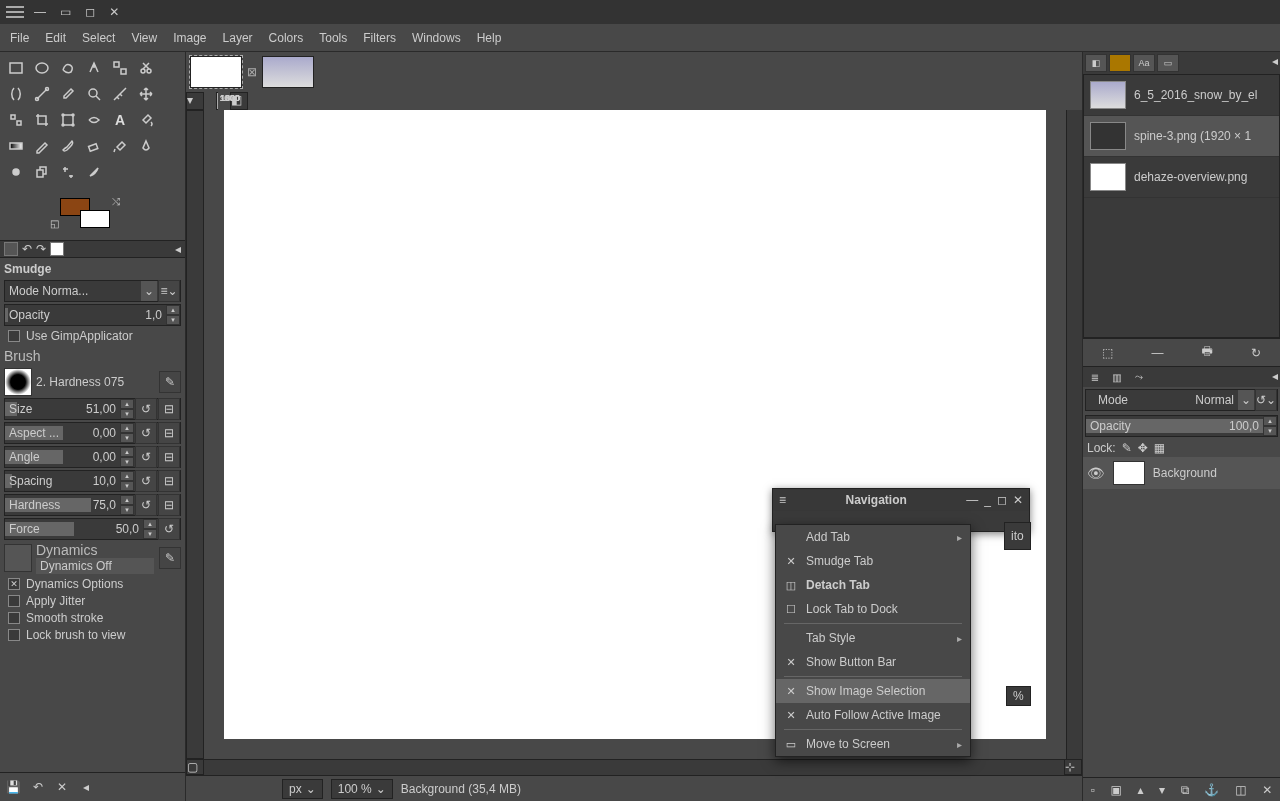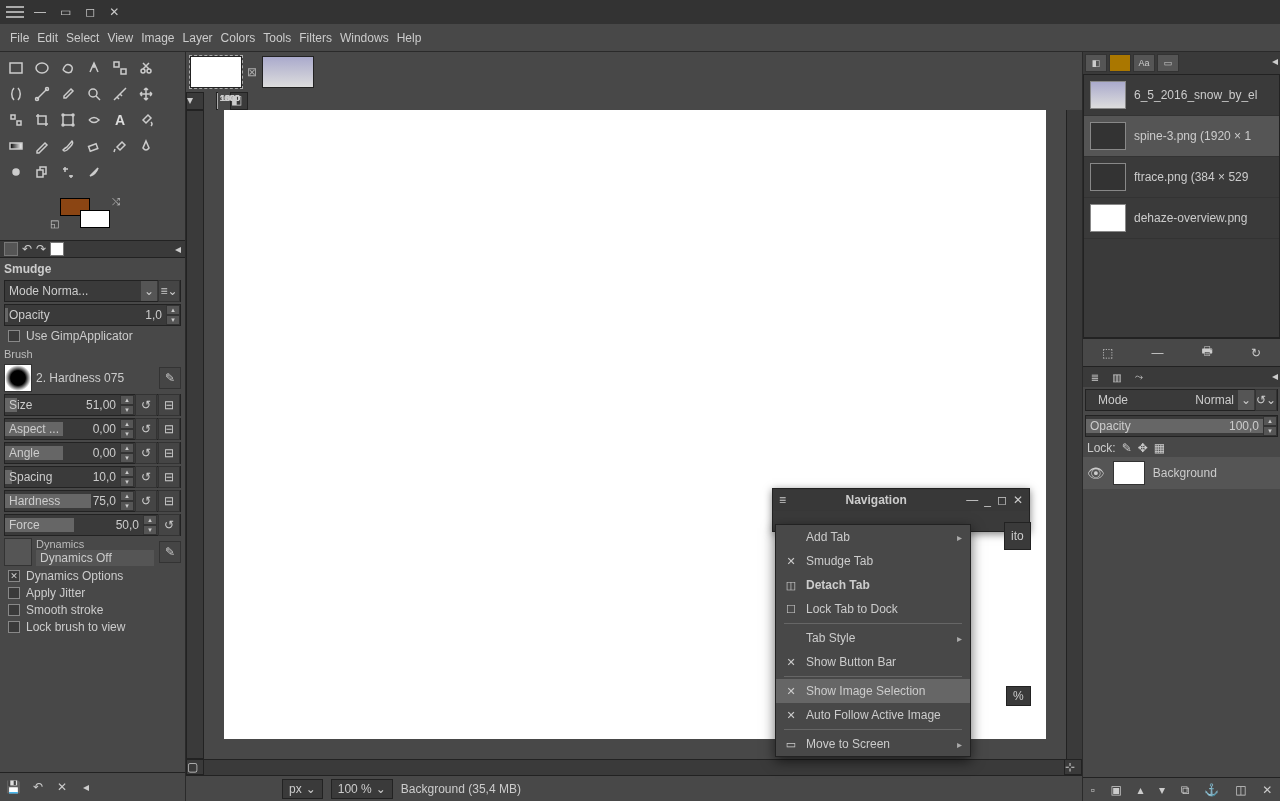--- a/index.html
+++ b/index.html
@@ -2,21 +2,21 @@
 <html><head>
 <meta charset="utf-8">
 <style>
 *{margin:0;padding:0;box-sizing:border-box;font-family:sans-serif;font-size:12px;color:#ccc;user-select:none}
 body{background:#484848;width:1280px;height:801px;overflow:hidden;position:relative}
 .titlebar{height:24px;background:#333;display:flex;align-items:center;padding:0 6px}
 .titlebar .hamburger{width:18px;margin-right:10px;cursor:pointer}
 .titlebar .hamburger div{height:2px;background:#aaa;margin:3px 0}
 .titlebar .title{flex:1;text-align:center;color:#888;font-style:italic}
 .titlebar .win-controls{display:flex;gap:14px;color:#888}
-.menubar{height:28px;background:#484848;display:flex;align-items:center;padding:0 10px;gap:8px;border-bottom:1px solid #2a2a2a}
+.menubar{height:28px;background:#484848;display:flex;align-items:center;padding:0 10px;gap:16px;border-bottom:1px solid #2a2a2a}
 .menubar span{cursor:pointer}
 .main{display:flex;height:749px}
 .left-dock{width:186px;background:#484848;display:flex;flex-direction:column;border-right:1px solid #2a2a2a}
 .tool-grid{display:flex;flex-wrap:wrap;padding:4px;gap:2px}
 .tool-btn{width:24px;height:24px;display:flex;align-items:center;justify-content:center;cursor:pointer;color:#ddd}
 .swatches{position:relative;height:44px;margin:4px 0 4px 60px}
 .swatch-fg{position:absolute;width:30px;height:18px;background:#8b4513;border:1px solid #000;left:0;top:6px}
 .swatch-bg{position:absolute;width:30px;height:18px;background:#fff;border:1px solid #000;left:20px;top:18px}
 .swatch-swap{position:absolute;left:52px;top:4px;font-size:10px}
 .swatch-reset{position:absolute;left:-10px;top:26px;font-size:10px}
@@ -85,21 +85,21 @@
 .ctx-item{display:flex;align-items:center;padding:5px 8px;gap:8px;cursor:pointer}
 .ctx-item:hover,.ctx-item.highlight{background:#666}
 .ctx-item .ci{width:14px;font-size:11px;text-align:center}
 .ctx-item .lbl{flex:1}
 .ctx-item .sub{font-size:10px;color:#aaa}
 .ctx-sep{height:1px;background:#666;margin:2px 8px}
 .ctx-item.bold .lbl{font-weight:bold}
 .scrollbar-v{width:16px;background:#3a3a3a;border-left:1px solid #222}
 .scrollbar-h{height:16px;background:#3a3a3a;border-top:1px solid #222}
 svg{width:16px;height:16px;stroke:#ccc;fill:none;stroke-width:1.5}
-.label-small{font-size:11px;color:#bbb}
+.label-small{font-size:14px;color:#bbb}
 </style>
 </head>
 <body>
 
 <div class="titlebar">
   <div class="hamburger">
       <div></div>
       <div></div>
       <div></div>
     </div>
@@ -486,24 +486,20 @@
     <div class="images-list">
       <div class="img-item">
           <div class="img-thumb sky"></div>
           <span>6_5_2016_snow_by_el</span>
         </div>
       <div class="img-item selected">
           <div class="img-thumb dark"></div>
           <span>spine-3.png (1920 × 1</span>
         </div>
       <div class="img-item">
-          <div class="img-thumb dark"></div>
-          <span>ftrace.png (384 × 529</span>
-        </div>
-      <div class="img-item">
           <div class="img-thumb white"></div>
           <span>dehaze-overview.png</span>
         </div>
     </div>
     <div class="action-row">
       <span>⬚</span>
       <span>—</span>
       <span>🖶</span>
       <span>↻</span>
     </div>

